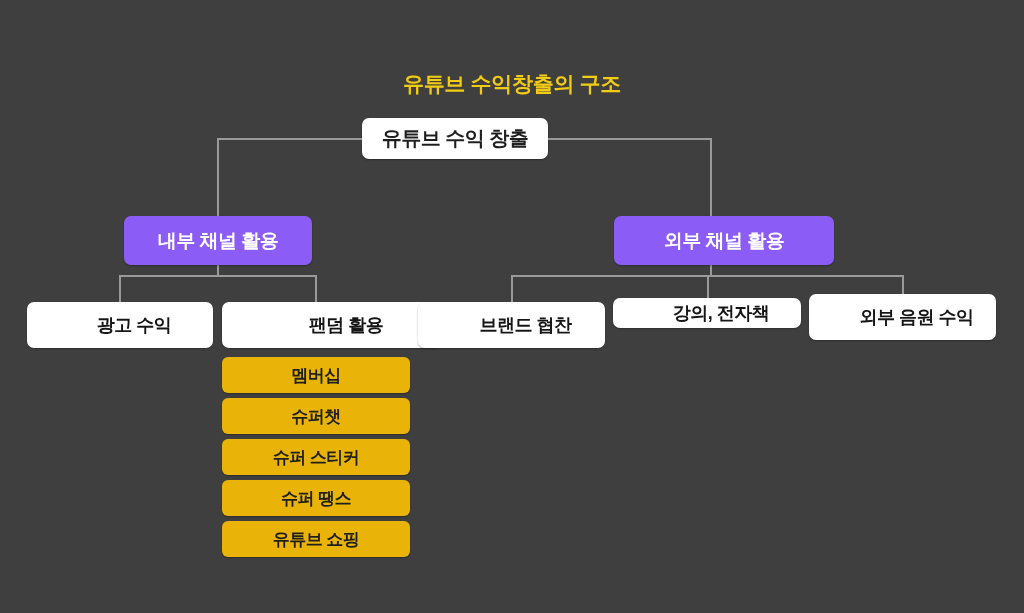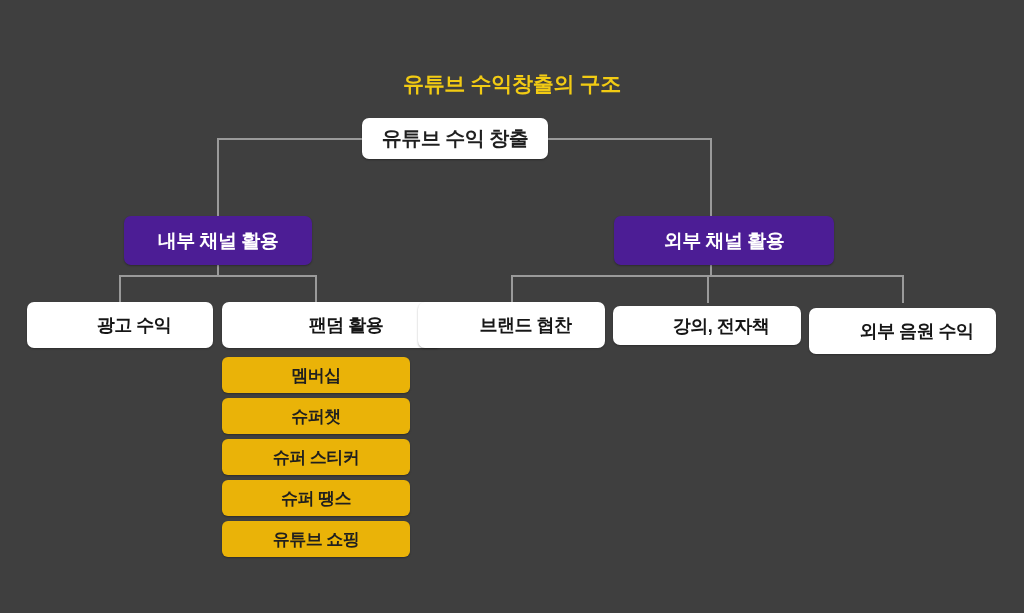--- a/index.html
+++ b/index.html
@@ -51,21 +51,21 @@
 
   .node-root {
     background: #ffffff;
     color: #1f1f1f;
     border-radius: 7px;
     font-size: 20px;
     box-shadow: 0 1px 2px rgba(0,0,0,0.35);
   }
 
   .node-branch {
-    background: #4c1d95;
+    background: #8b5cf6;
     color: #ffffff;
     border-radius: 7px;
     font-size: 19px;
     box-shadow: 0 1px 2px rgba(0,0,0,0.3);
   }
 
   .node-leaf {
     background: #ffffff;
     color: #161616;
     border-radius: 7px;
@@ -120,23 +120,23 @@
   <div class="node node-branch" style="left:124px; top:216px; width:188px; height:49px;">내부 채널 활용</div>
 
   <div class="node node-branch" style="left:614px; top:216px; width:220px; height:49px;">외부 채널 활용</div>
 
   <div class="node node-leaf" style="left:27px; top:302px; width:186px; height:46px;">광고 수익</div>
 
   <div class="node node-leaf" style="left:222px; top:302px; width:220px; height:46px;">팬덤 활용</div>
 
   <div class="node node-leaf" style="left:418px; top:302px; width:187px; height:46px;">브랜드 협찬</div>
 
-  <div class="node node-leaf" style="left:613px; top:306px; width:188px; height:39px;">강의, 전자책</div>
+  <div class="node node-leaf" style="left:613px; top:298px; width:188px; height:30px;">강의, 전자책</div>
 
-  <div class="node node-leaf" style="left:809px; top:308px; width:187px; height:46px;">외부 음원 수익</div>
+  <div class="node node-leaf" style="left:809px; top:294px; width:187px; height:46px;">외부 음원 수익</div>
 
   <div class="node node-sub" style="left:222px; top:357px; width:188px; height:36px;">멤버십</div>
 
   <div class="node node-sub" style="left:222px; top:398px; width:188px; height:36px;">슈퍼챗</div>
 
   <div class="node node-sub" style="left:222px; top:439px; width:188px; height:36px;">슈퍼 스티커</div>
 
   <div class="node node-sub" style="left:222px; top:480px; width:188px; height:36px;">슈퍼 땡스</div>
 
   <div class="node node-sub" style="left:222px; top:521px; width:188px; height:36px;">유튜브 쇼핑</div>

